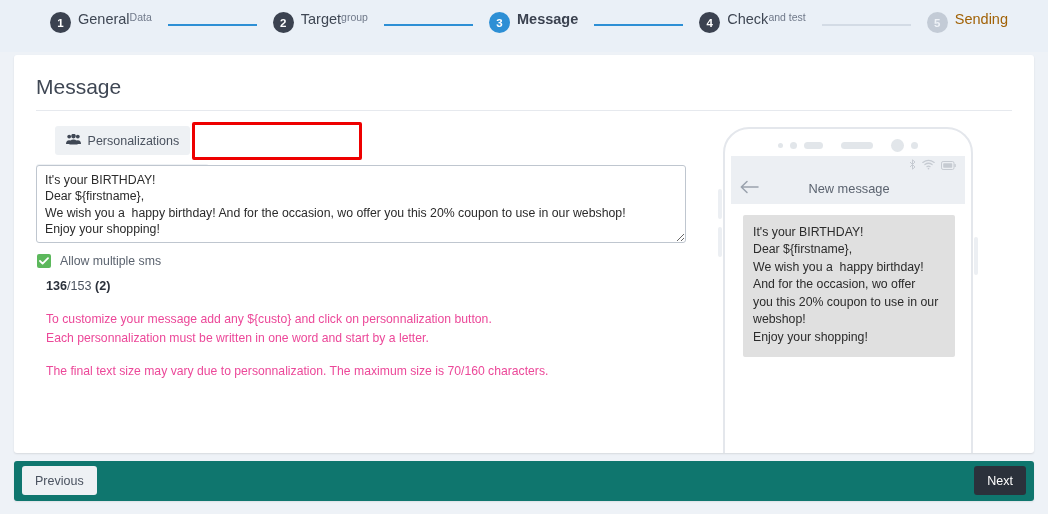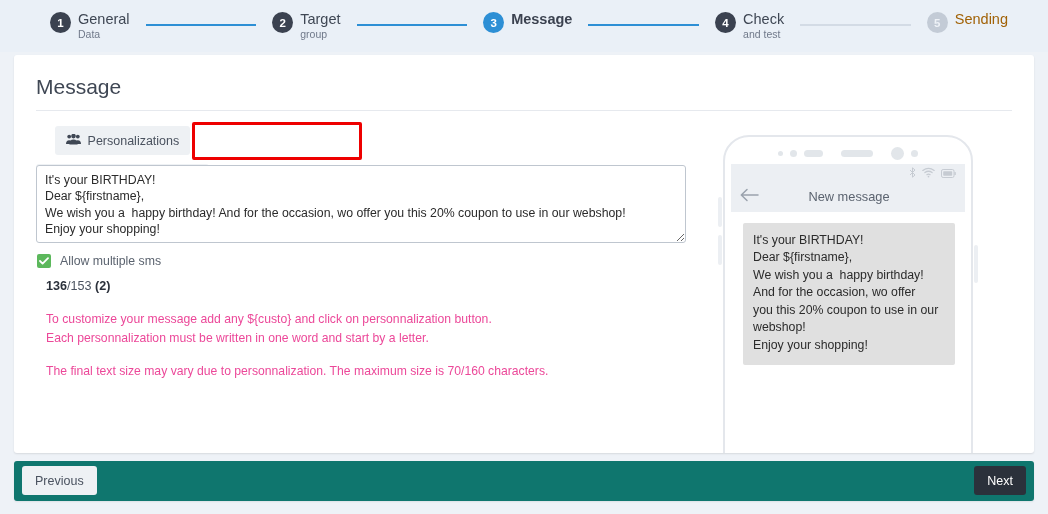--- a/index.html
+++ b/index.html
@@ -40,21 +40,21 @@
     font-size: 11.5px;
     font-weight: bold;
     display: flex;
     align-items: center;
     justify-content: center;
     flex: 0 0 auto;
     margin-top: 1px;
   }
   .step.active .step-badge { background: #2d8fd5; }
   .step.disabled .step-badge { background: #c3cbd6; color: #eef2f7; }
-  .step-txt { display: flex; flex-direction: column; line-height: 1.15; }
+  .step-txt { display: flex; flex-direction: row; line-height: 1.15; }
   .step-title {
     font-size: 14.5px;
     color: #3f4754;
     white-space: nowrap;
   }
   .step.active .step-title { font-weight: bold; color: #3b4250; }
   .step.disabled .step-title { color: #a16207; text-align: center; }
   .step-sub {
     font-size: 10.5px;
     color: #70798a;
@@ -184,21 +184,21 @@
     left: 32px; top: 255px;
     font-size: 12.2px;
     color: #ec4899;
     line-height: 1.55;
   }
   .help .gap { display: block; height: 14px; }
 
   
   .phone-wrap {
     position: absolute;
-    left: 695px; top: 80px;
+    left: 695px; top: 72px;
     width: 290px; height: 330px;
   }
   .phone-body {
     position: absolute;
     left: 14px; top: 0;
     width: 250px; height: 340px;
     border: 2px solid #e4e7ec;
     border-radius: 26px 26px 0 0;
     background: #ffffff;
   }

